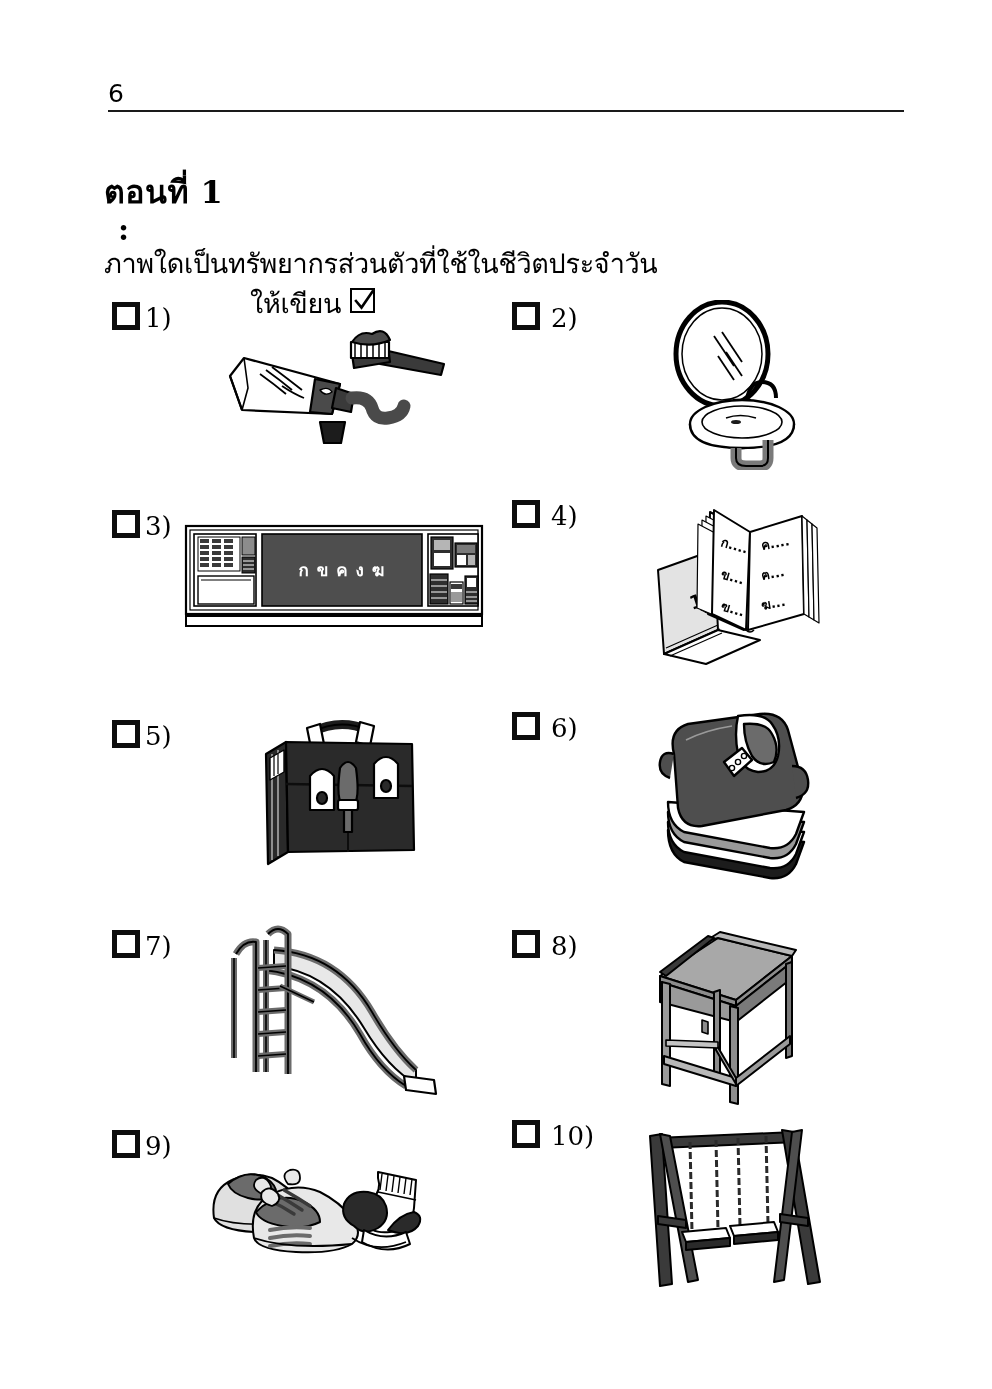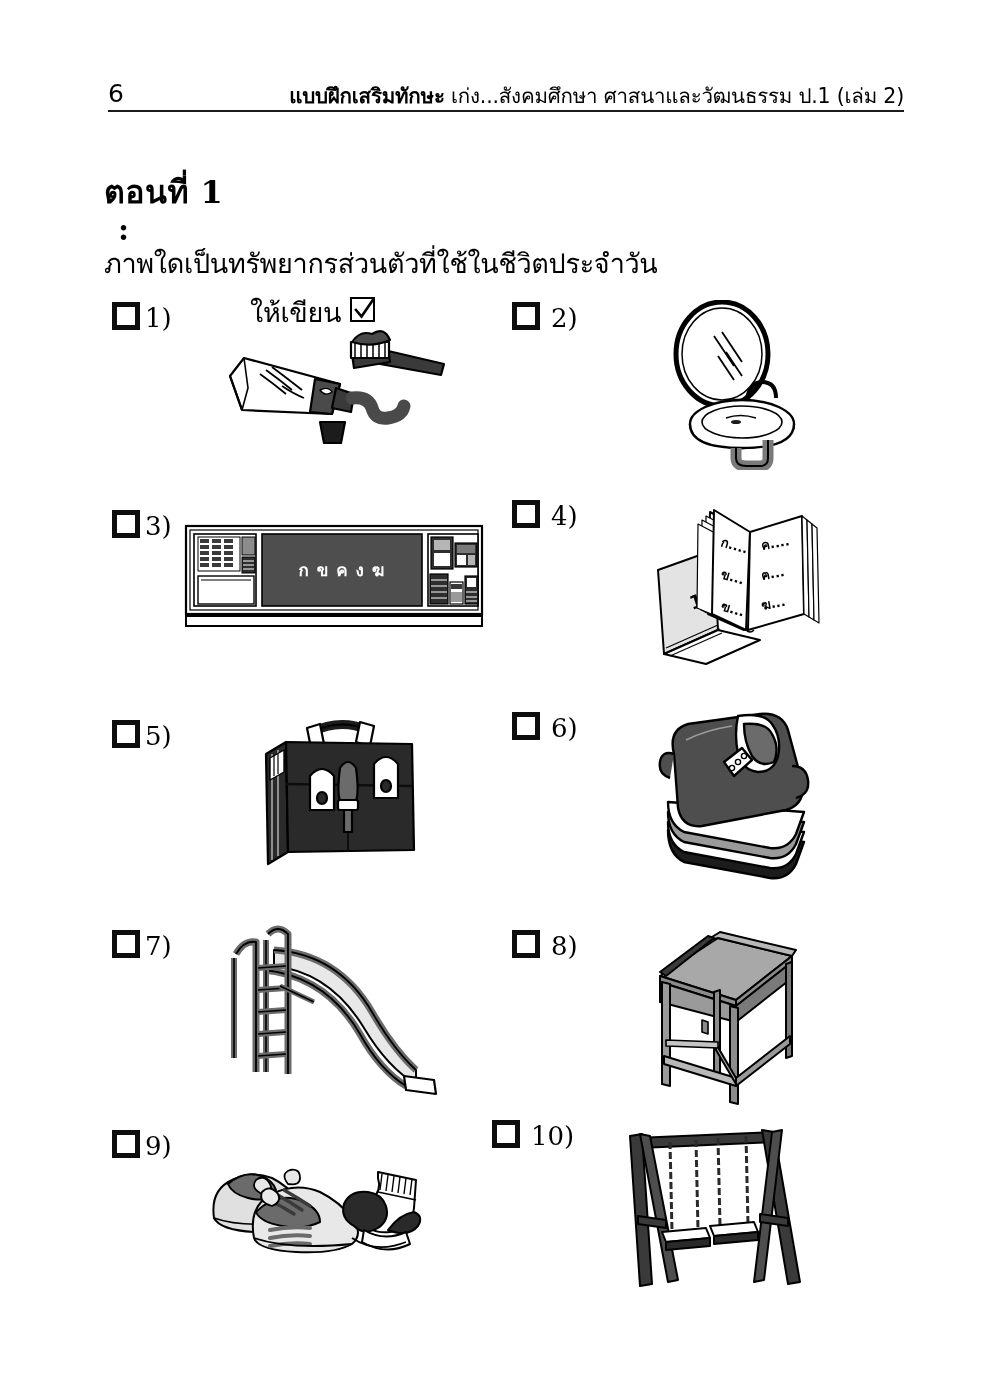--- a/index.html
+++ b/index.html
@@ -80,21 +80,21 @@
     padding: 0 6px 0 14px;
   }
   .instr-text {
     font-family: "DejaVu Sans", sans-serif;
     font-size: 27px;
     line-height: 1.25;
     letter-spacing: -0.3px;
   }
   .instr-line-2 {
     margin-left: 146px;
-    margin-top: 15px;
+    margin-top: 6px;
   }
   .inline-check {
     display: inline-block;
     position: relative;
     width: 25px;
     height: 25px;
     border: 2.5px solid #000;
     vertical-align: -4px;
     margin: 0 9px;
     box-sizing: border-box;
@@ -135,21 +135,20 @@
   .art {
     position: absolute;
   }
   svg { display: block; }
 </style>
 </head>
 <body>
 
 <div class="page-header">
   <div class="page-number">6</div>
-  <div class="header-title"><span class="bold">แบบฝึกเสริมทักษะ</span><span> เก่ง...สังคมศึกษา ศาสนาและวัฒนธรรม ป.1 (เล่ม 2)</span></div>
 </div>
 <div class="header-rule"></div>
 
 <div class="instruction">
   <div class="instr-line instr-line-1">
     <span class="instr-label">ตอนที่ 1</span>
     <span class="instr-colon">:</span>
     <span class="instr-text">ภาพใดเป็นทรัพยากรส่วนตัวที่ใช้ในชีวิตประจำวัน</span>
   </div>
   <div class="instr-line instr-line-2">
@@ -588,21 +587,21 @@
         <path d="M186 84 q20 8 30 -4 q6 -10 -4 -14 q-14 2 -26 18 Z" fill="#2a2a2a"></path>
 
         <path d="M152 80 q-14 -8 -10 -22 q6 -14 24 -12 q14 2 18 14 q4 14 -8 22 q-14 8 -24 -2 Z" fill="#2a2a2a"></path>
         <path d="M160 96 q24 14 48 2 l-4 -12 q-22 10 -42 -2 Z" fill="#ffffff"></path>
         <path d="M150 92 q24 16 54 4" fill="none" stroke-width="1.8"></path>
       </g>
     </svg>
   </div>
 </div>
 
-<div class="item" style="left:492px; top:1118px;">
+<div class="item" style="left:512px; top:1118px;">
   <div class="item-head">
     <div class="checkbox"></div>
     <div class="item-num wide">10)</div>
   </div>
   <div class="art" style="left:130px; top:6px;">
     <svg width="190" height="180" viewBox="0 0 190 180">
       <g stroke="#000" stroke-width="2" stroke-linejoin="round">
 
         <path d="M14 14 L152 8 L156 18 L18 24 Z" fill="#3a3a3a"></path>
 

